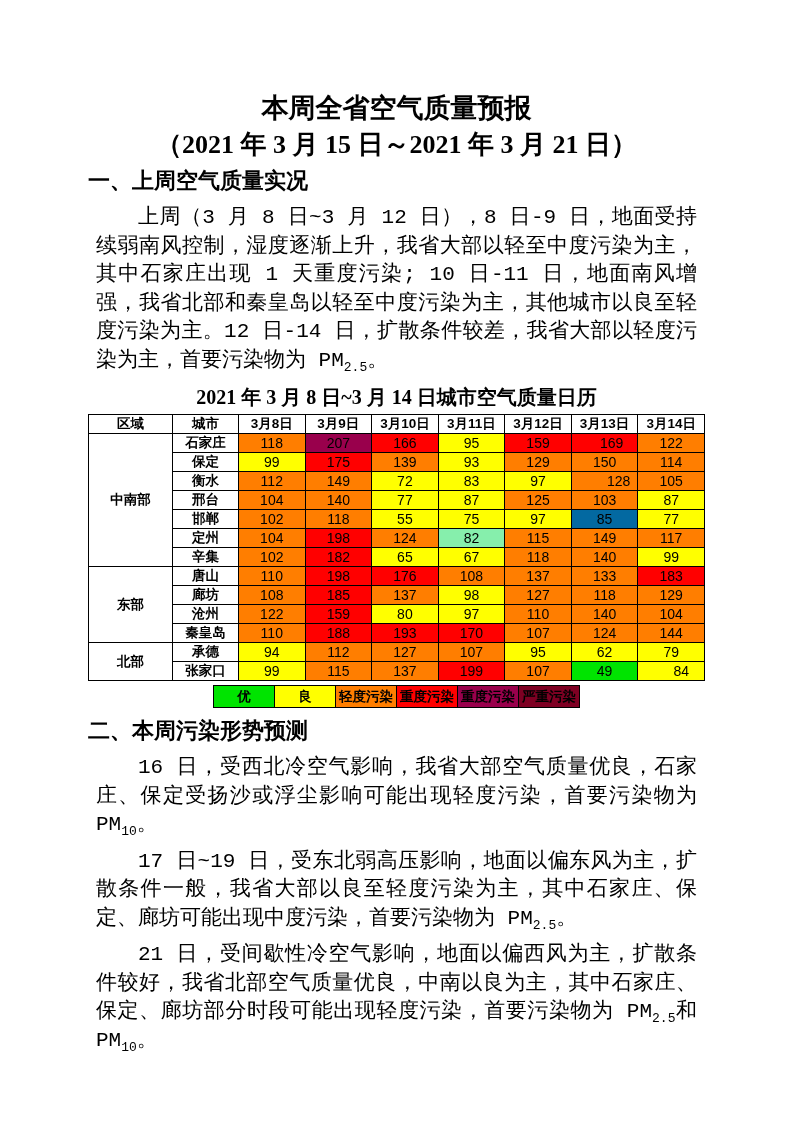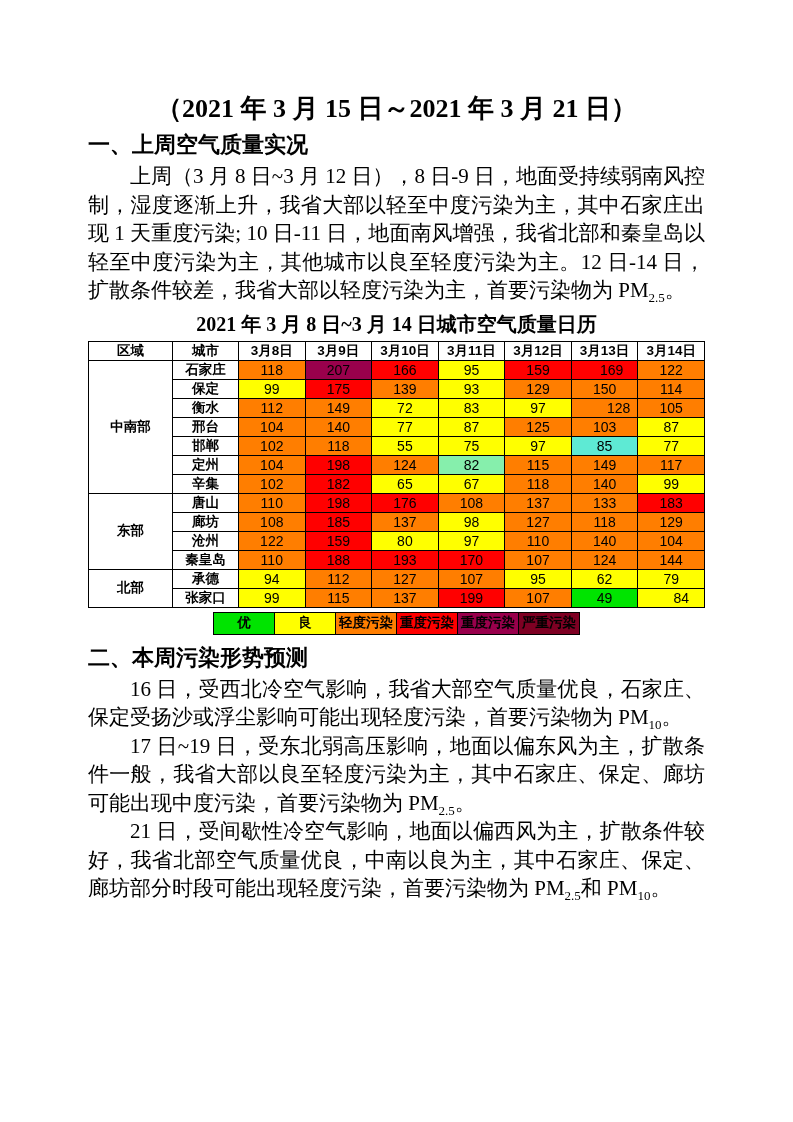--- a/index.html
+++ b/index.html
@@ -17,21 +17,21 @@
   .doc-subtitle{
     font-size:26px;font-weight:bold;text-align:center;
     margin:0;line-height:37px;
   }
   .sec-heading{
     font-family:"Liberation Sans","DejaVu Sans",sans-serif;
     font-size:22px;font-weight:bold;margin:3px 0 2px 0;line-height:30px;
   }
   .body-para{
     font-size:21px;line-height:28.5px;text-align:justify;
-    text-indent:42px;margin:0;
+    text-indent:42px;margin:8px;font-family:Liberation Mono, monospace;
   }
   .body-para sub{font-size:13px;line-height:0;}
   .table-title{
     font-size:20px;font-weight:bold;text-align:center;
     margin:5px 0 3px 0;line-height:28px;
   }
   table.aqi{
     width:617px;border-collapse:collapse;table-layout:fixed;
     font-family:"Liberation Sans","DejaVu Sans",sans-serif;
   }
@@ -54,20 +54,21 @@
     font-size:13.5px;font-weight:bold;color:#000;
   }
   .legend-item:first-child{margin-left:0;}
   .sec2-heading{margin-top:8px;}
 </style>
 </head>
 <body>
 
 <div class="page">
 
+  <h1 class="doc-title">本周全省空气质量预报</h1>
   <div class="doc-subtitle">（2021 年 3 月 15 日～2021 年 3 月 21 日）</div>
 
   <div class="sec-heading">一、上周空气质量实况</div>
   <div id="section1-paras">
       <p class="body-para">上周（3 月 8 日~3 月 12 日），8 日-9 日，地面受持续弱南风控制，湿度逐渐上升，我省大部以轻至中度污染为主，其中石家庄出现 1 天重度污染; 10 日-11 日，地面南风增强，我省北部和秦皇岛以轻至中度污染为主，其他城市以良至轻度污染为主。12 日-14 日，扩散条件较差，我省大部以轻度污染为主，首要污染物为 PM<sub>2.5</sub>。</p>
     </div>
 
   <div class="table-title">2021 年 3 月 8 日~3 月 14 日城市空气质量日历</div>
 
   <table class="aqi">
@@ -137,21 +138,21 @@
           <td style="background: rgb(255, 126, 0);">103</td>
           <td style="background: rgb(255, 255, 0);">87</td>
         </tr>
         <tr>
           <th>邯郸</th>
           <td style="background: rgb(255, 126, 0);">102</td>
           <td style="background: rgb(255, 126, 0);">118</td>
           <td style="background: rgb(255, 255, 0);">55</td>
           <td style="background: rgb(255, 255, 0);">75</td>
           <td style="background: rgb(255, 255, 0);">97</td>
-          <td style="background: #5eead4;">85</td>
+          <td style="background: #0369a1;">85</td>
           <td style="background: rgb(255, 255, 0);">77</td>
         </tr>
         <tr>
           <th>定州</th>
           <td style="background: rgb(255, 126, 0);">104</td>
           <td style="background: rgb(255, 0, 0);">198</td>
           <td style="background: rgb(255, 126, 0);">124</td>
           <td style="background: #86efac;">82</td>
           <td style="background: rgb(255, 126, 0);">115</td>
           <td style="background: rgb(255, 126, 0);">149</td>

